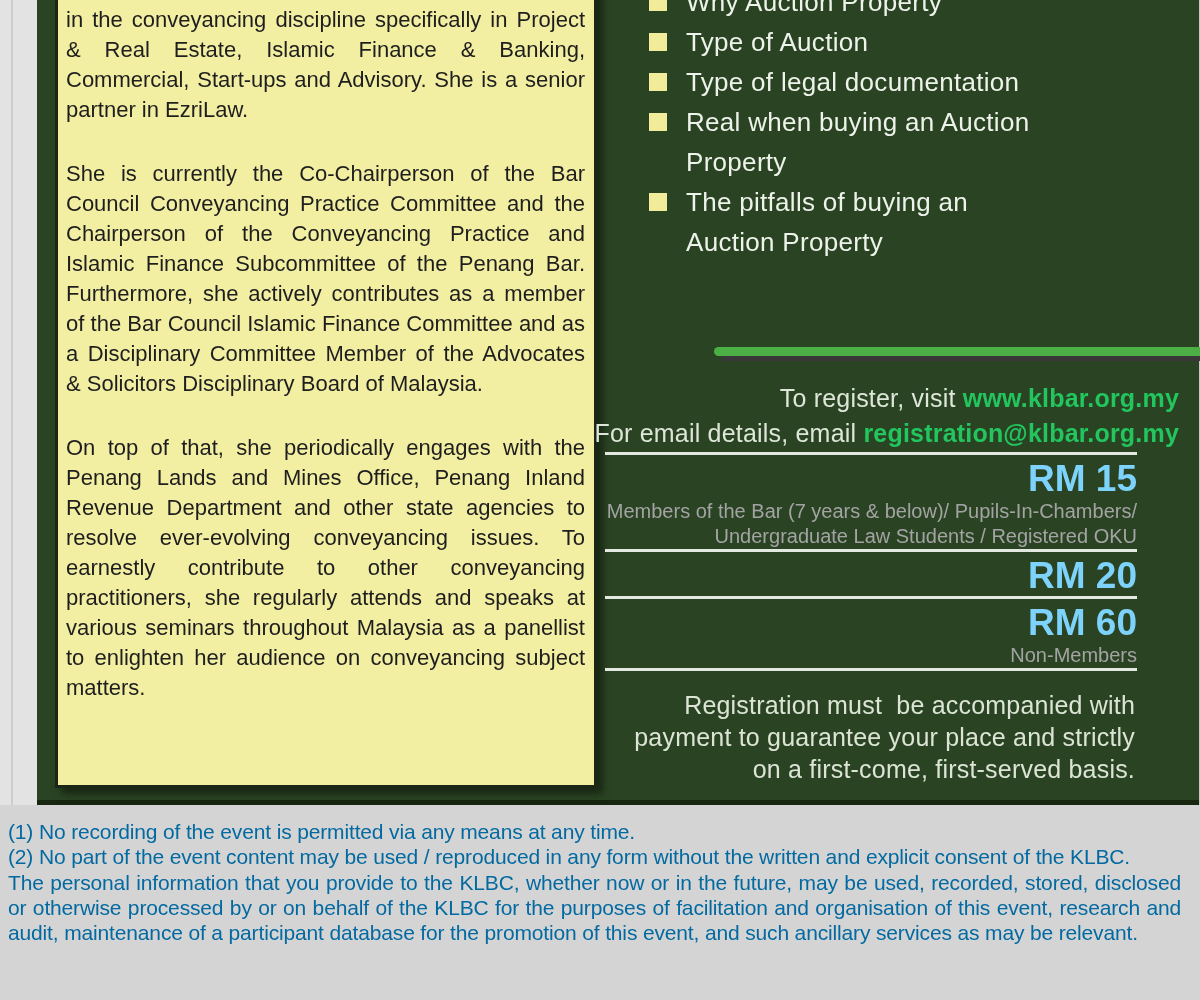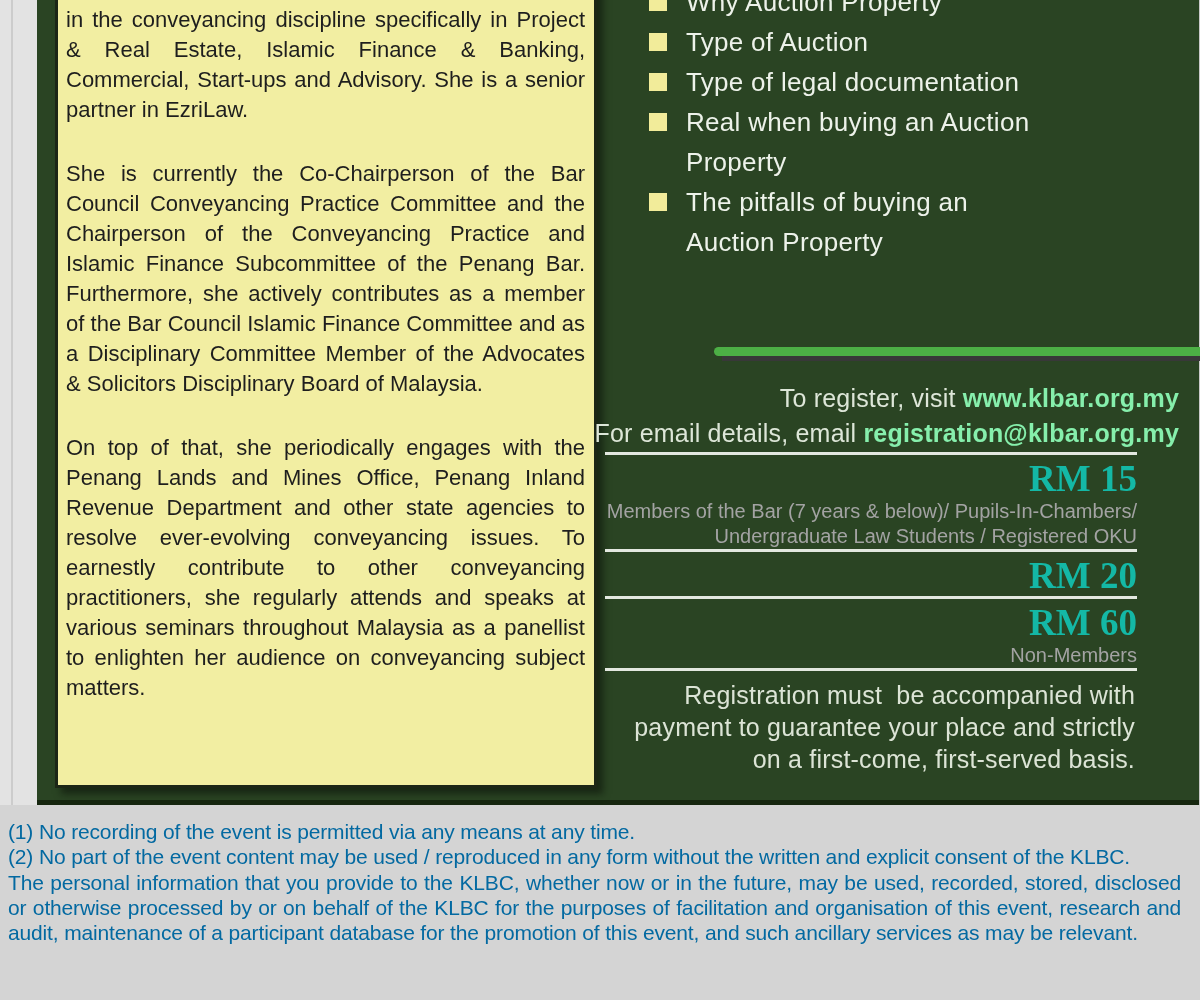--- a/index.html
+++ b/index.html
@@ -46,34 +46,34 @@
   }
   .hr-green-shadow{
     position:absolute;left:685px;top:356px;width:478px;height:5px;
     background:#383838;
   }
   
   .register{
     position:absolute;right:20px;top:381px;text-align:right;
     font-size:25px;line-height:35px;color:#dde6d8;letter-spacing:.2px;
   }
-  .register b{color:#86efac;font-weight:700;}
+  .register b{color:#22c55e;font-weight:700;}
   
   .price-table{position:absolute;left:568px;top:452px;width:532px;}
   .rule{height:3px;background:#e3e8e0;}
   .price{
-    margin-top:4px;font-family:Liberation Serif, serif;font-weight:700;
-    font-size:37px;line-height:40px;color:#14b8a6;text-align:right;
+    margin-top:4px;font-family:Liberation Sans, sans-serif;font-weight:700;
+    font-size:37px;line-height:40px;color:#7dd3fc;text-align:right;
   }
   .pdesc{
     font-size:20px;line-height:25px;color:#a3a3a3;text-align:right;
     white-space:pre-line;
   }
   .note{
-    margin-top:8px;font-size:25px;line-height:32px;color:#dce4d6;
+    margin-top:18px;font-size:25px;line-height:32px;color:#dce4d6;
     text-align:right;white-space:pre-wrap;padding-right:2px;letter-spacing:.2px;
   }
   
   .footer{
     position:absolute;left:8px;right:19px;top:819px;
     font-size:21px;line-height:25.3px;color:#0369a1;text-align:justify;
     letter-spacing:-0.15px;
   }
   .footer p{margin:0;}
 </style>

